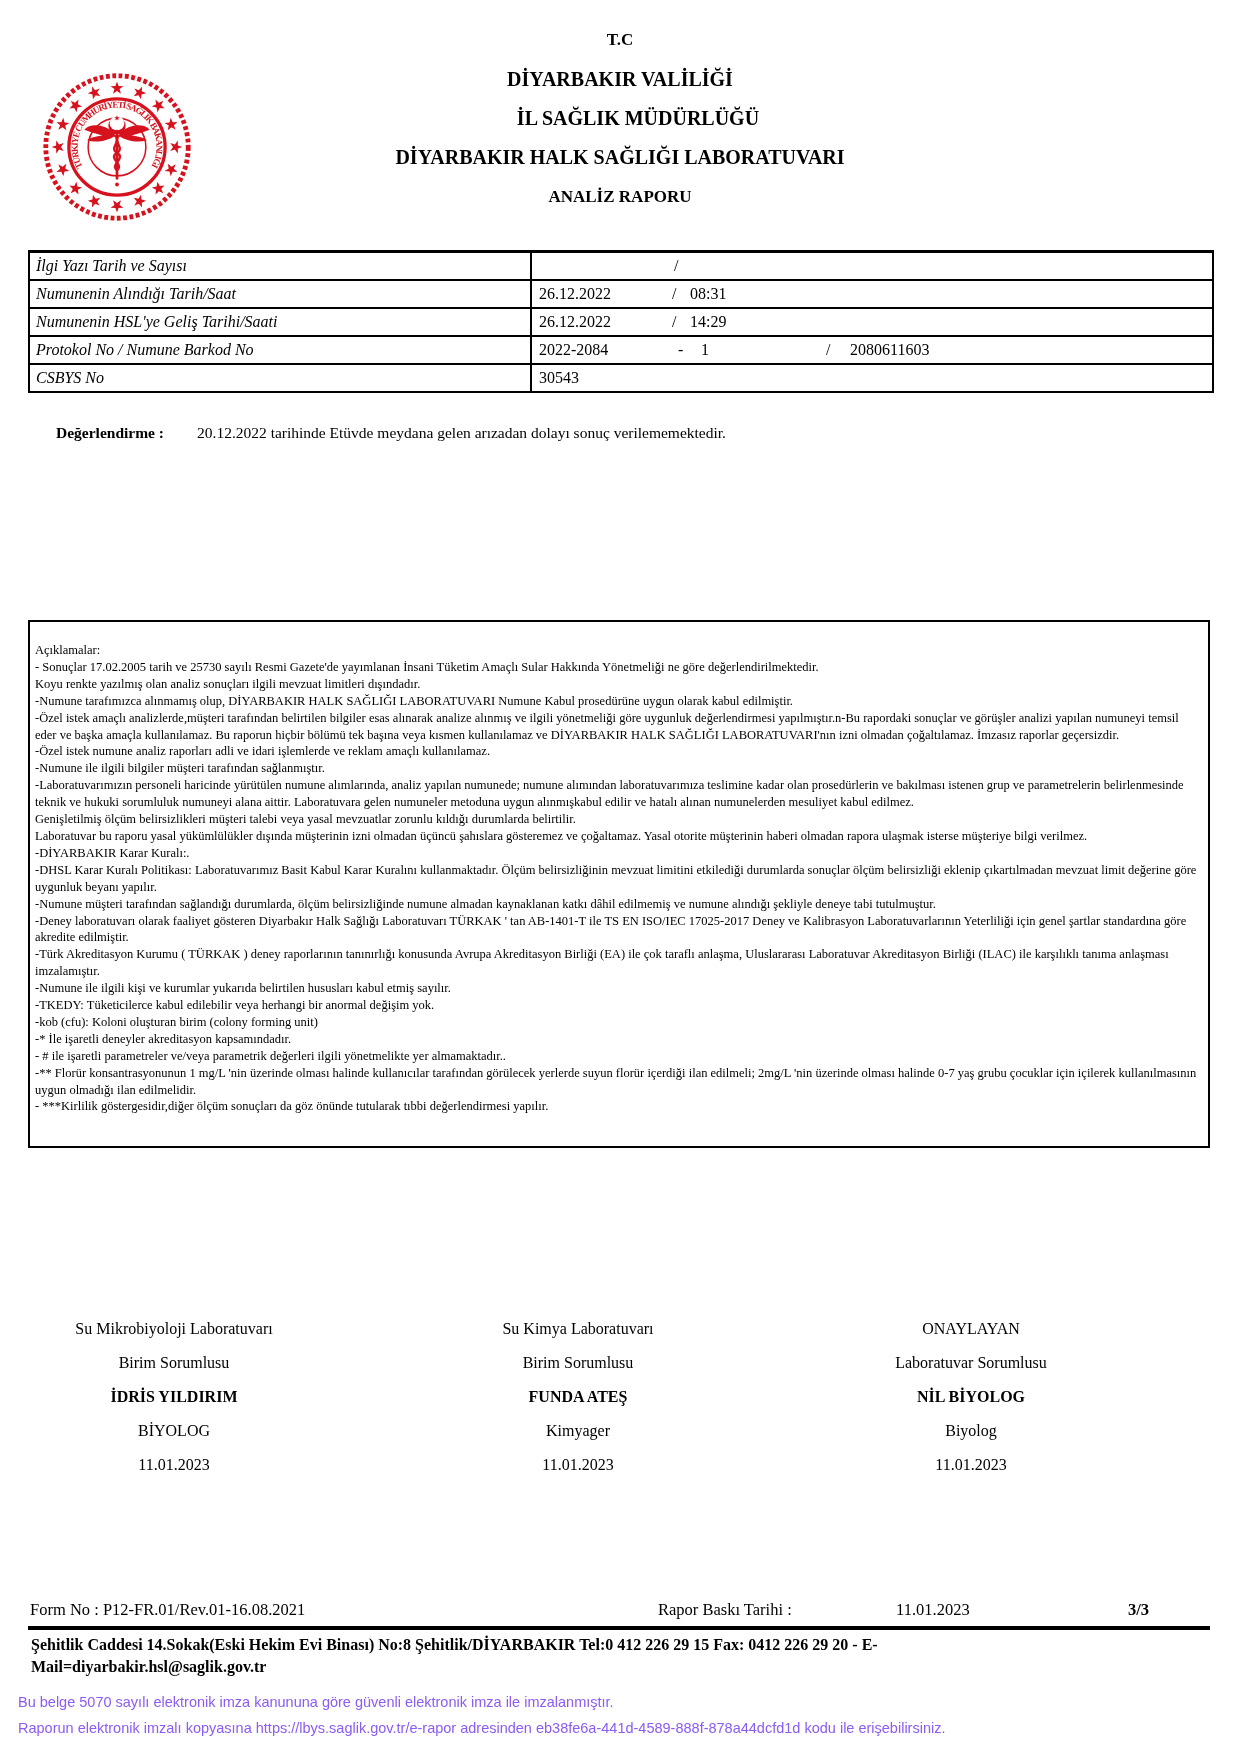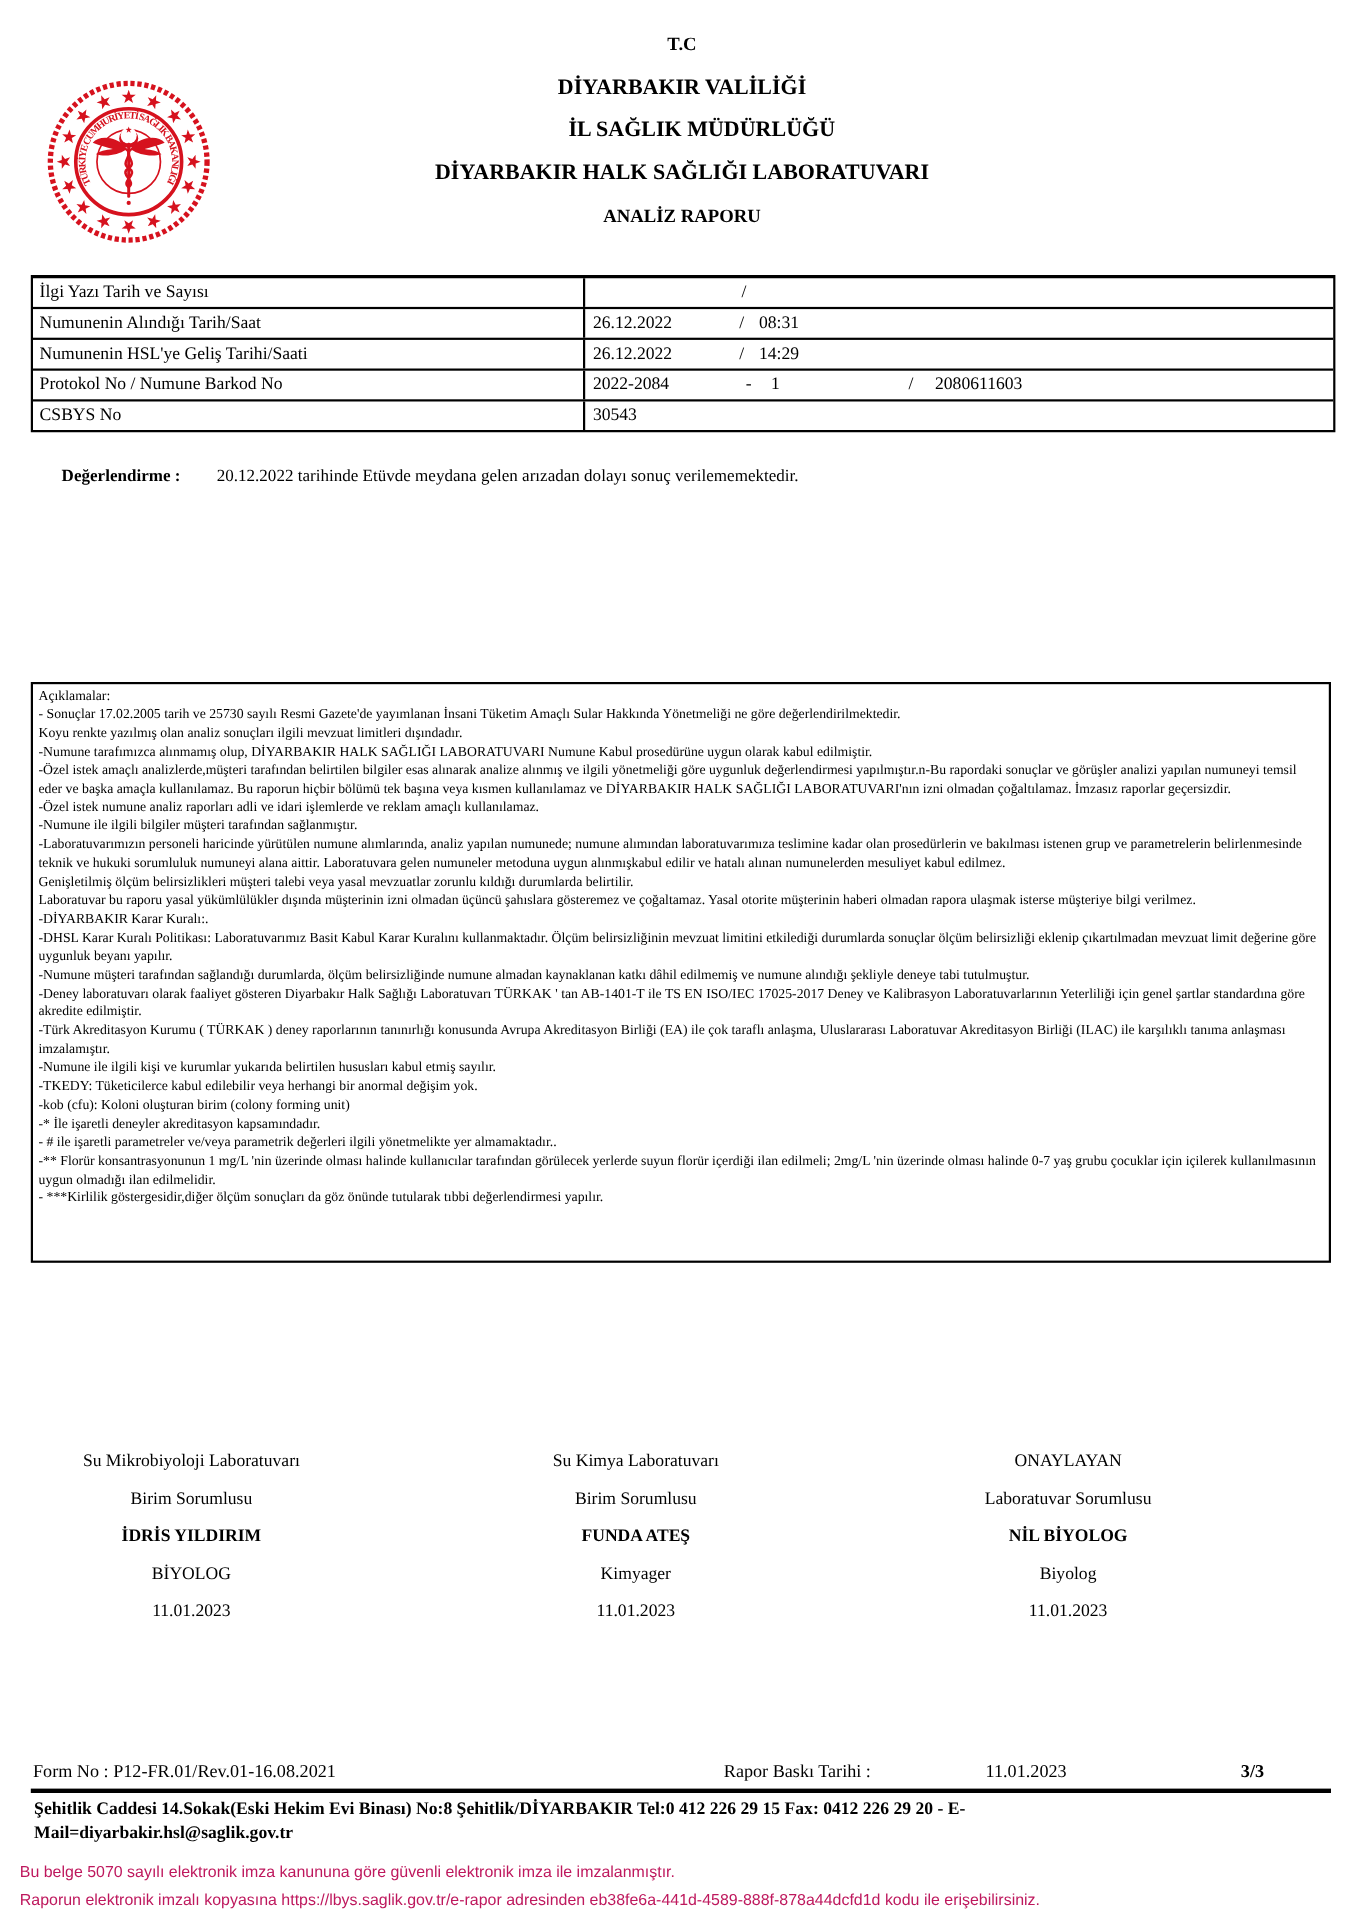--- a/index.html
+++ b/index.html
@@ -16,61 +16,61 @@
   .hline{position:absolute;left:0;width:1240px;text-align:center;font-weight:bold;}
   .h-tc{top:30px;font-size:17px;}
   .h-2{top:68px;font-size:20px;}
   .h-3{top:107px;font-size:20px;padding-left:18px;}
   .h-4{top:146px;font-size:20px;text-align:center;}
   .h-5{top:187px;font-size:17px;}
   
   .info-table{position:absolute;left:28px;top:250px;width:1182px;border:2px solid #000;border-top-width:3px;background:#fff;}
   .trow{position:relative;height:26px;border-top:2px solid #000;}
   .trow:first-child{border-top:none;}
-  .tlabel{position:absolute;left:6px;top:0;height:14px;line-height:26px;font-size:16px;white-space:nowrap;}
+  .tlabel{position:absolute;left:6px;top:0;height:14px;line-height:26px;font-size:16px;white-space:nowrap;font-style:italic;}
   .tvalue{position:absolute;left:500px;right:0;top:0;height:26px;border-left:2px solid #000;}
   .tseg{position:absolute;top:0;height:26px;line-height:26px;font-size:16px;white-space:nowrap;}
   .r0-s0{left:142px}
   .r1-s0,.r2-s0,.r3-s0,.r4-s0,.r5-s0{left:7px}
   .r1-s1,.r2-s1{left:140px}
   .r1-s2,.r2-s2{left:158px}
   .r3-s1{left:146px}
   .r3-s2{left:169px}
   .r3-s3{left:294px}
   .r3-s4{left:318px}
   
   .evaluation{position:absolute;left:34px;top:424px;width:1170px;font-size:15.5px;}
   .eval-label{font-weight:bold;display:inline-block;margin-left:22px;}
   .eval-text{position:absolute;left:163px;top:0;white-space:nowrap;font-size:15.5px;}
   
   .notes-box{
     position:absolute;left:28px;top:620px;width:1182px;height:528px;
     border:2px solid #000;box-sizing:border-box;
-    padding:2px 5px;overflow:hidden;
+    padding:20px 5px;overflow:hidden;
     font-size:12.5px;line-height:16.9px;
   }
   .note-line{white-space:normal;}
   
   .sig-col{position:absolute;top:1312px;text-align:center;font-size:16px;}
   .sig-col div{line-height:34px;height:34px;}
   .sig-1{left:49px;width:250px;}
   .sig-2{left:453px;width:250px;}
   .sig-3{left:846px;width:250px;}
   .sig-name{font-weight:bold;}
   
   .footer-row{position:absolute;left:28px;top:1600px;width:1182px;height:22px;font-size:16.5px;font-family:Liberation Serif, serif;}
   .form-no{position:absolute;left:2px;top:0;white-space:nowrap;}
   .print-label{position:absolute;left:630px;top:0;white-space:nowrap;}
   .print-date{position:absolute;left:868px;top:0;white-space:nowrap;}
   .page-no{position:absolute;left:1100px;top:0;font-weight:bold;white-space:nowrap;}
   .footer-rule{position:absolute;left:28px;top:1626px;width:1182px;height:4px;background:#000;}
   .address{position:absolute;left:31px;top:1634px;width:1160px;font-weight:bold;font-size:16px;line-height:22px;}
   
   .esign{position:absolute;left:18px;top:1689px;width:1210px;
-    font-family:"Liberation Sans", sans-serif;font-size:14.5px;line-height:26px;color:#be185d;}
+    font-family:"Liberation Sans", sans-serif;font-size:14.5px;line-height:26px;color:#8b5cf6;}
 </style>
 </head>
 <body>
 
 <div class="page">
 
   <div class="logo">
     <svg viewBox="0 0 160 160" width="154" height="154">
       <defs>
         <polygon id="star" points="0,-7 1.65,-2.26 6.66,-2.16 2.66,0.87 4.11,5.66 0,2.8 -4.11,5.66 -2.66,0.87 -6.66,-2.16 -1.65,-2.26" fill="#d6121e"></polygon>

